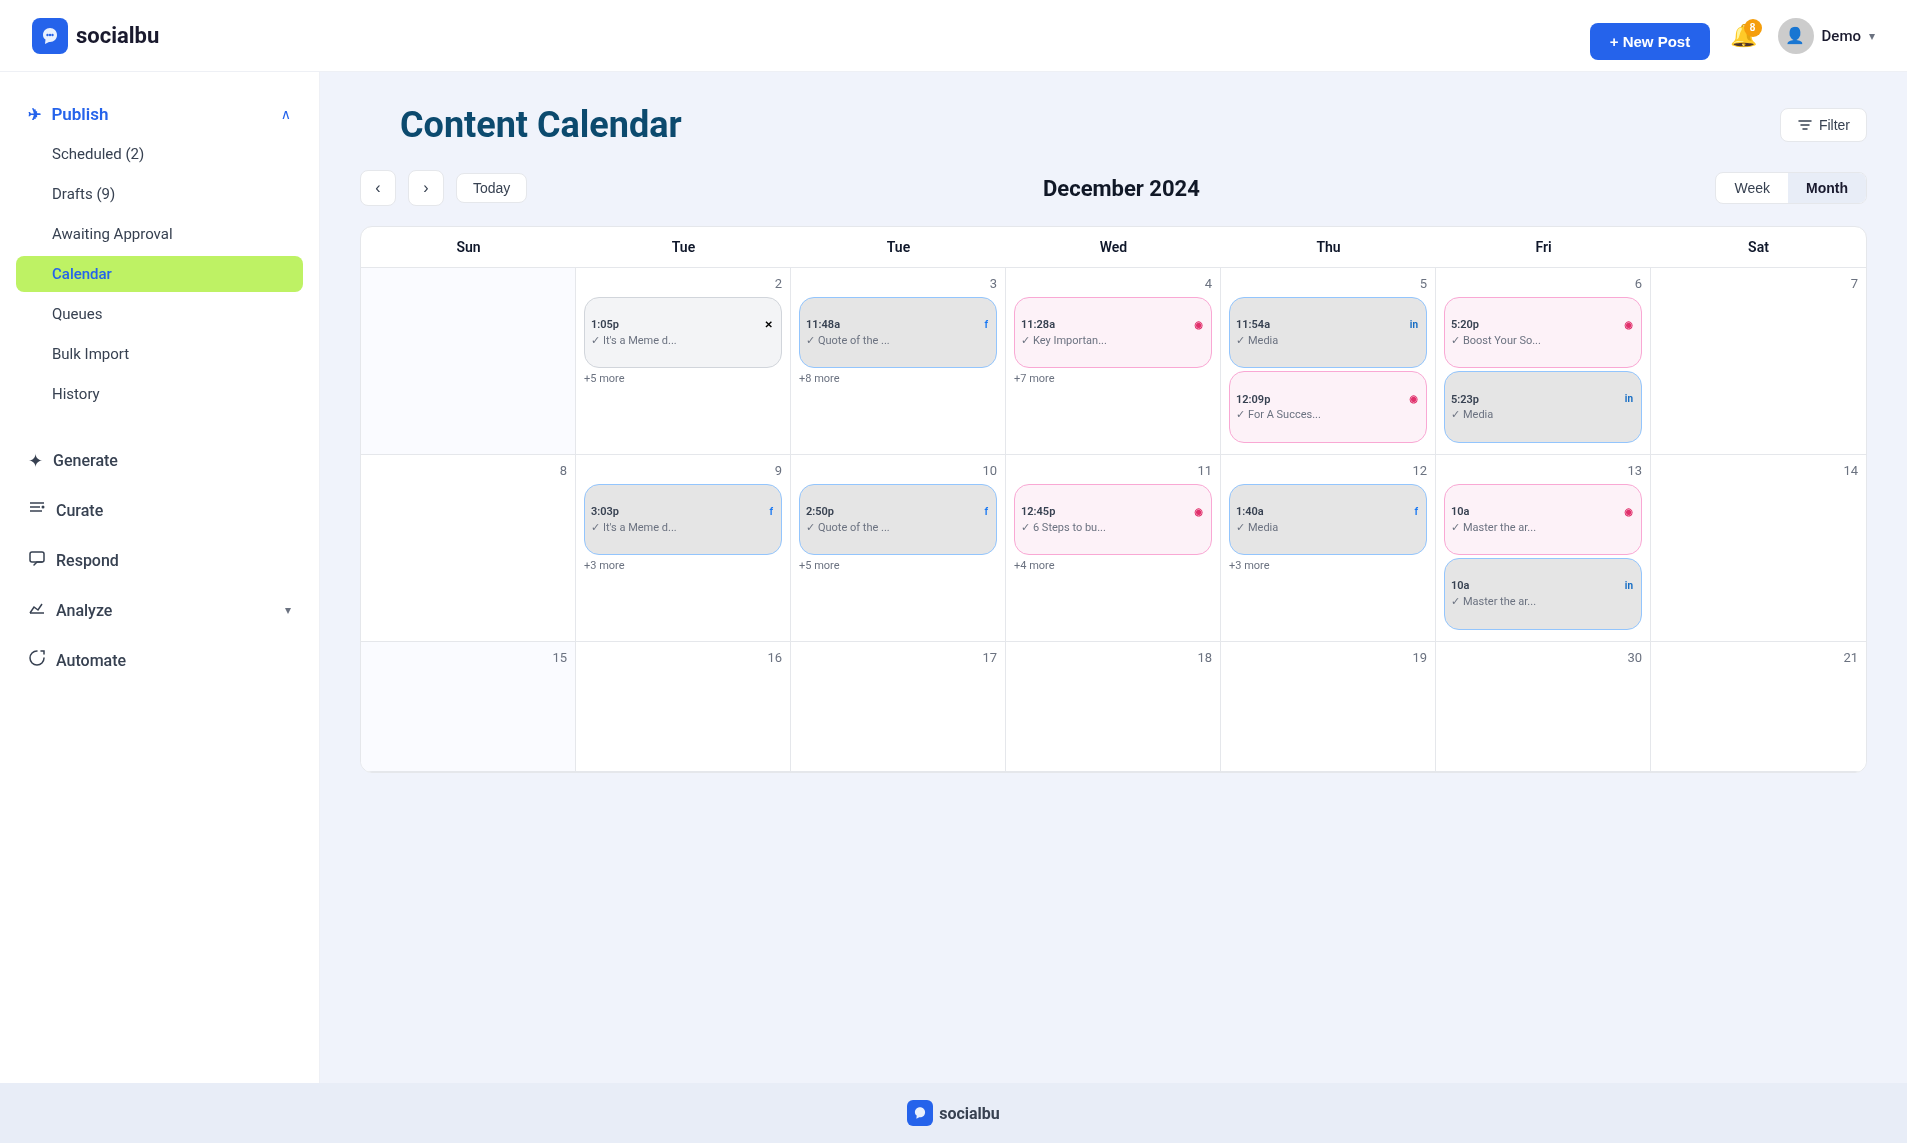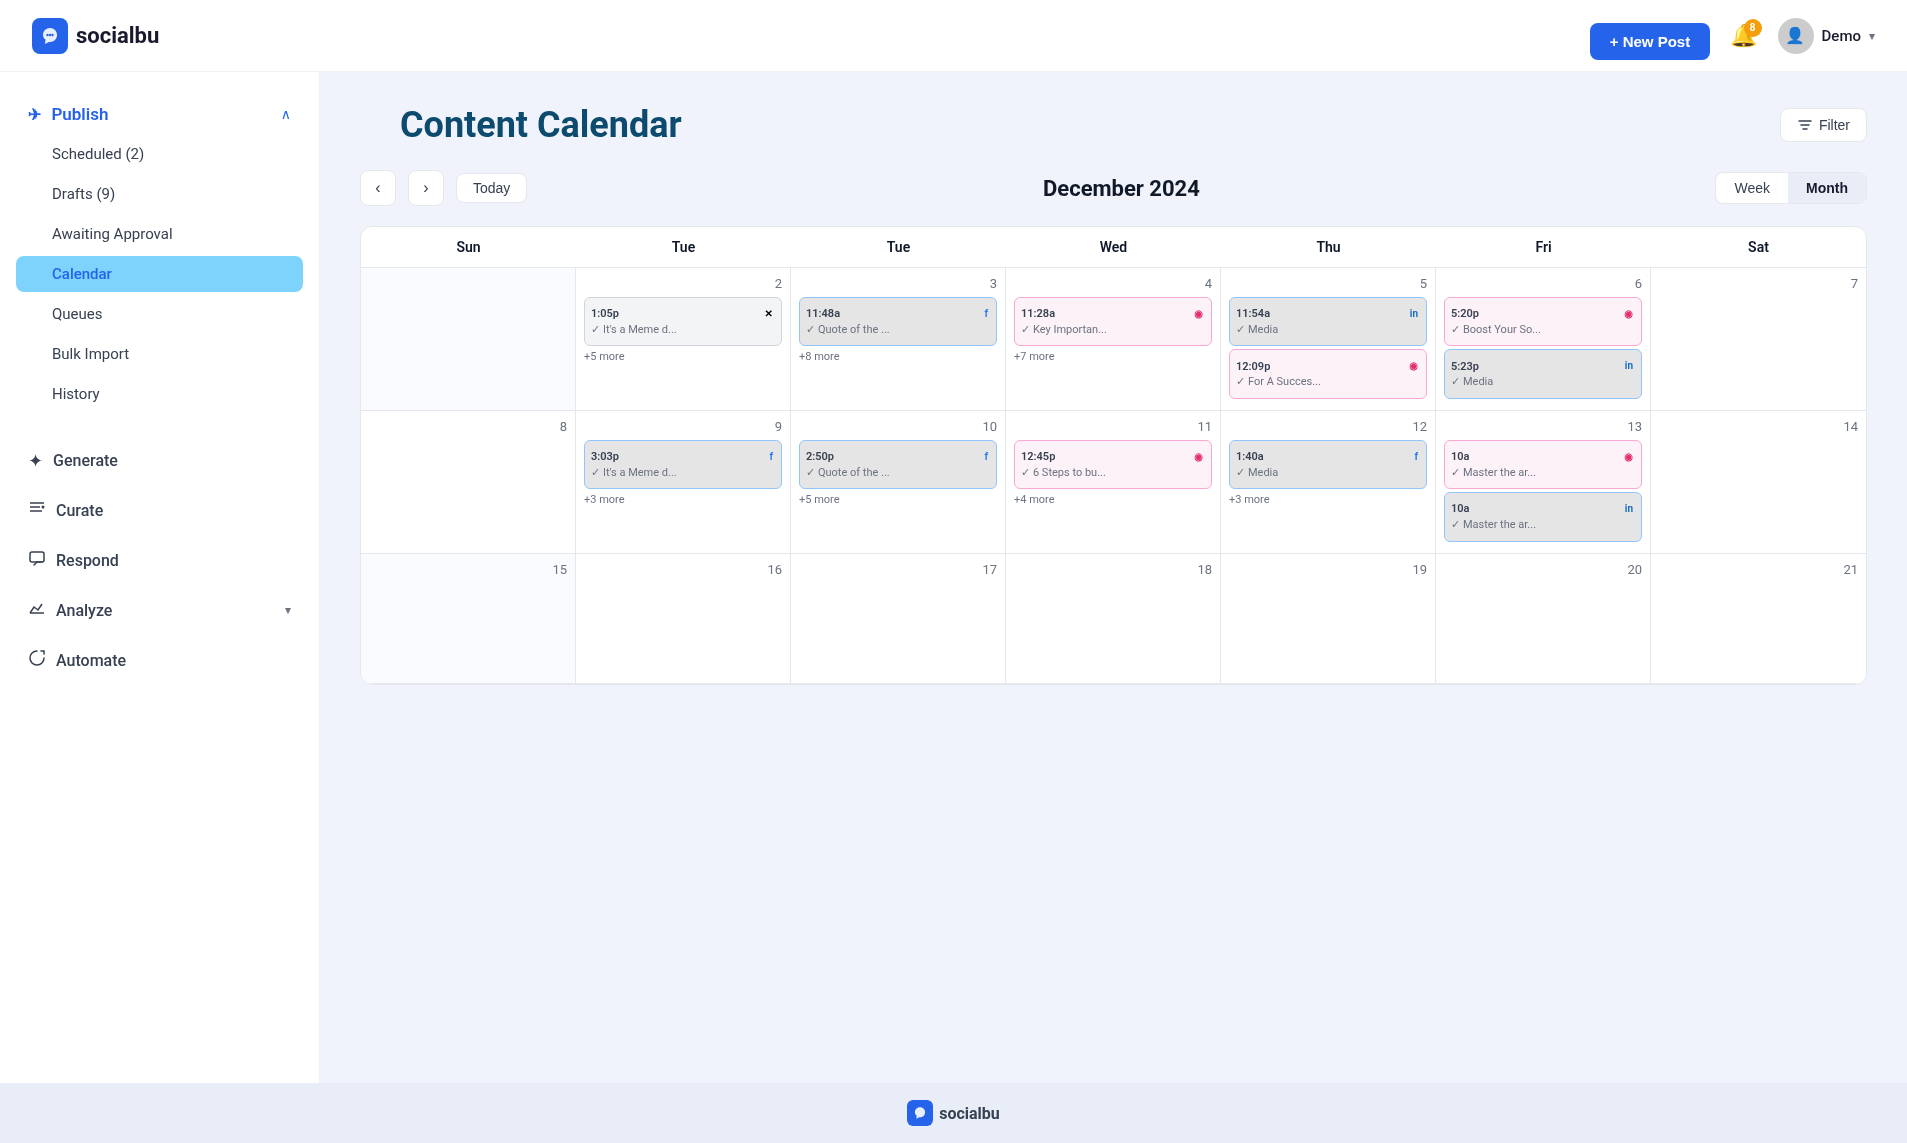--- a/index.html
+++ b/index.html
@@ -129,21 +129,21 @@
       padding: 9px 12px 9px 36px;
       border-radius: 8px;
       font-size: 15px;
       color: #374151;
       cursor: pointer;
       display: flex;
       align-items: center;
       gap: 8px;
     }
     .sidebar-item.active {
-      background: #7dd3fc;
+      background: #bef264;
       color: #2563eb;
       font-weight: 500;
     }
     .sidebar-nav-item {
       display: flex;
       align-items: center;
       gap: 10px;
       padding: 10px 12px;
       border-radius: 8px;
       font-size: 16px;
@@ -279,22 +279,22 @@
     .cal-cell.empty { background: #fafbff; }
     .cal-day-num {
       font-size: 13px;
       color: #6b7280;
       margin-bottom: 6px;
       text-align: right;
     }
 
     
     .event-card {
-      border-radius: 6px;
-      padding: 8px 6px;
+      border-radius: 15px;
+      padding: 19px 6px;
       margin-bottom: 3px;
       font-size: 11px;
       line-height: 1.4;
     }
     .event-card.gray {
       background: #f3f4f6;
       border: 1px solid #d1d5db;
     }
     .event-card.blue {
       background: #e5e5e5;
@@ -665,21 +665,21 @@
         <div class="cal-cell">
           <div class="cal-day-num">17</div>
         </div>
         <div class="cal-cell">
           <div class="cal-day-num">18</div>
         </div>
         <div class="cal-cell">
           <div class="cal-day-num">19</div>
         </div>
         <div class="cal-cell">
-          <div class="cal-day-num">20</div>
+          <div class="cal-day-num">30</div>
         </div>
         <div class="cal-cell">
           <div class="cal-day-num">21</div>
         </div>
       </div>
     </div>
   </main>
 </div>
 
 <footer class="footer">

